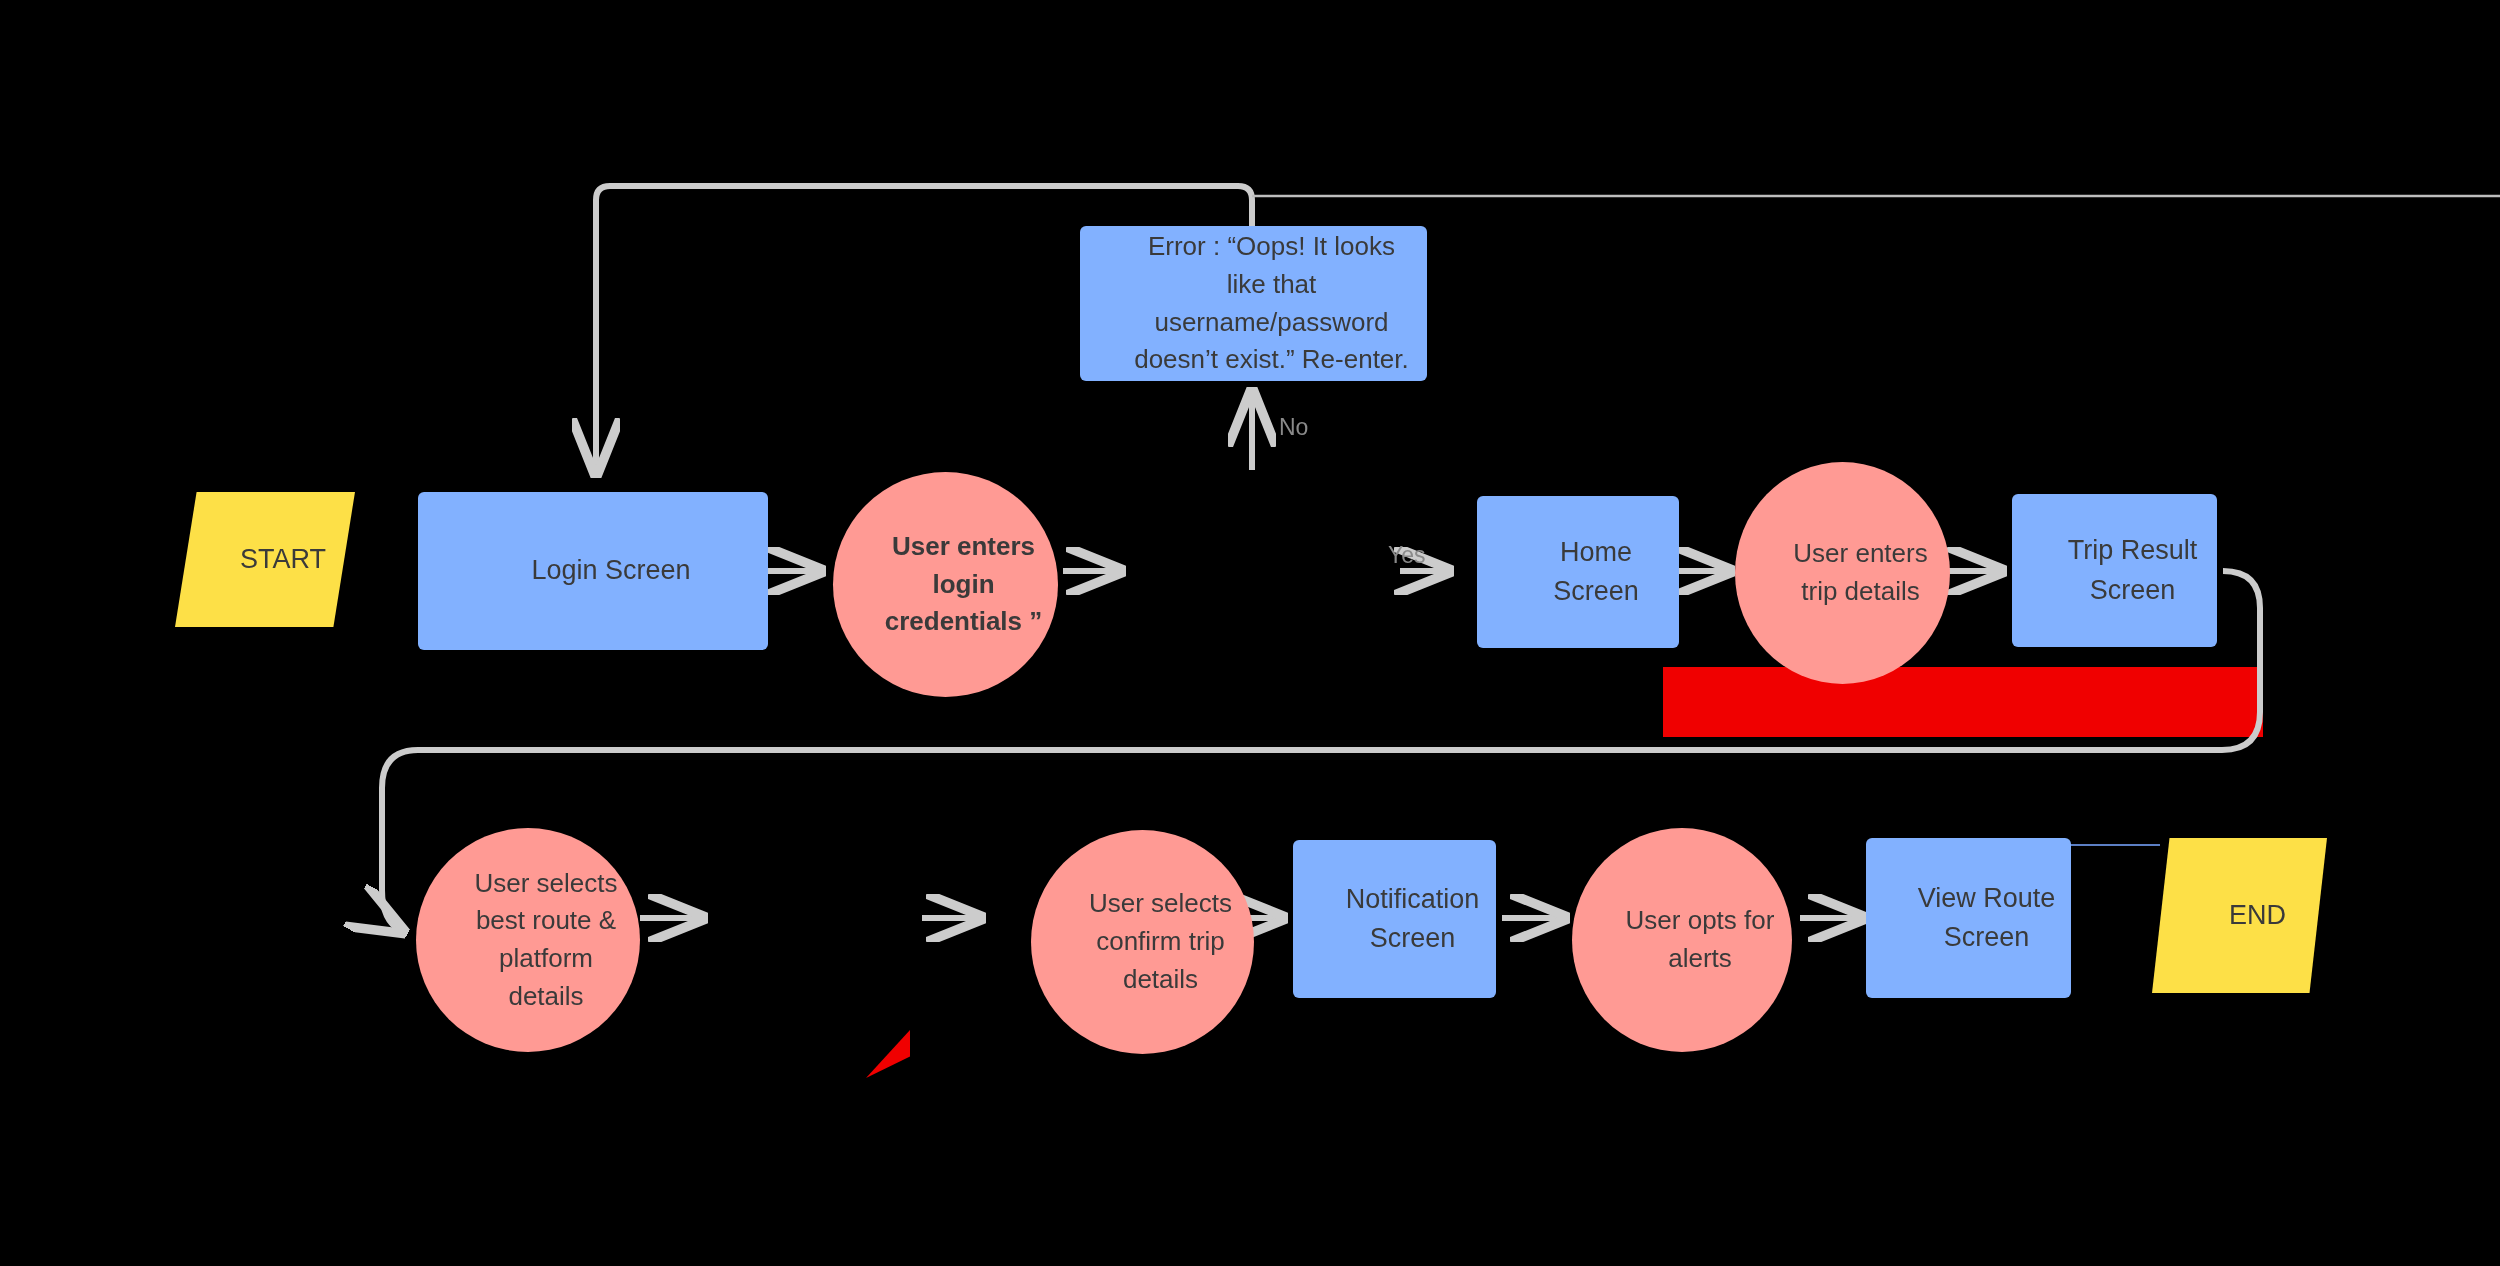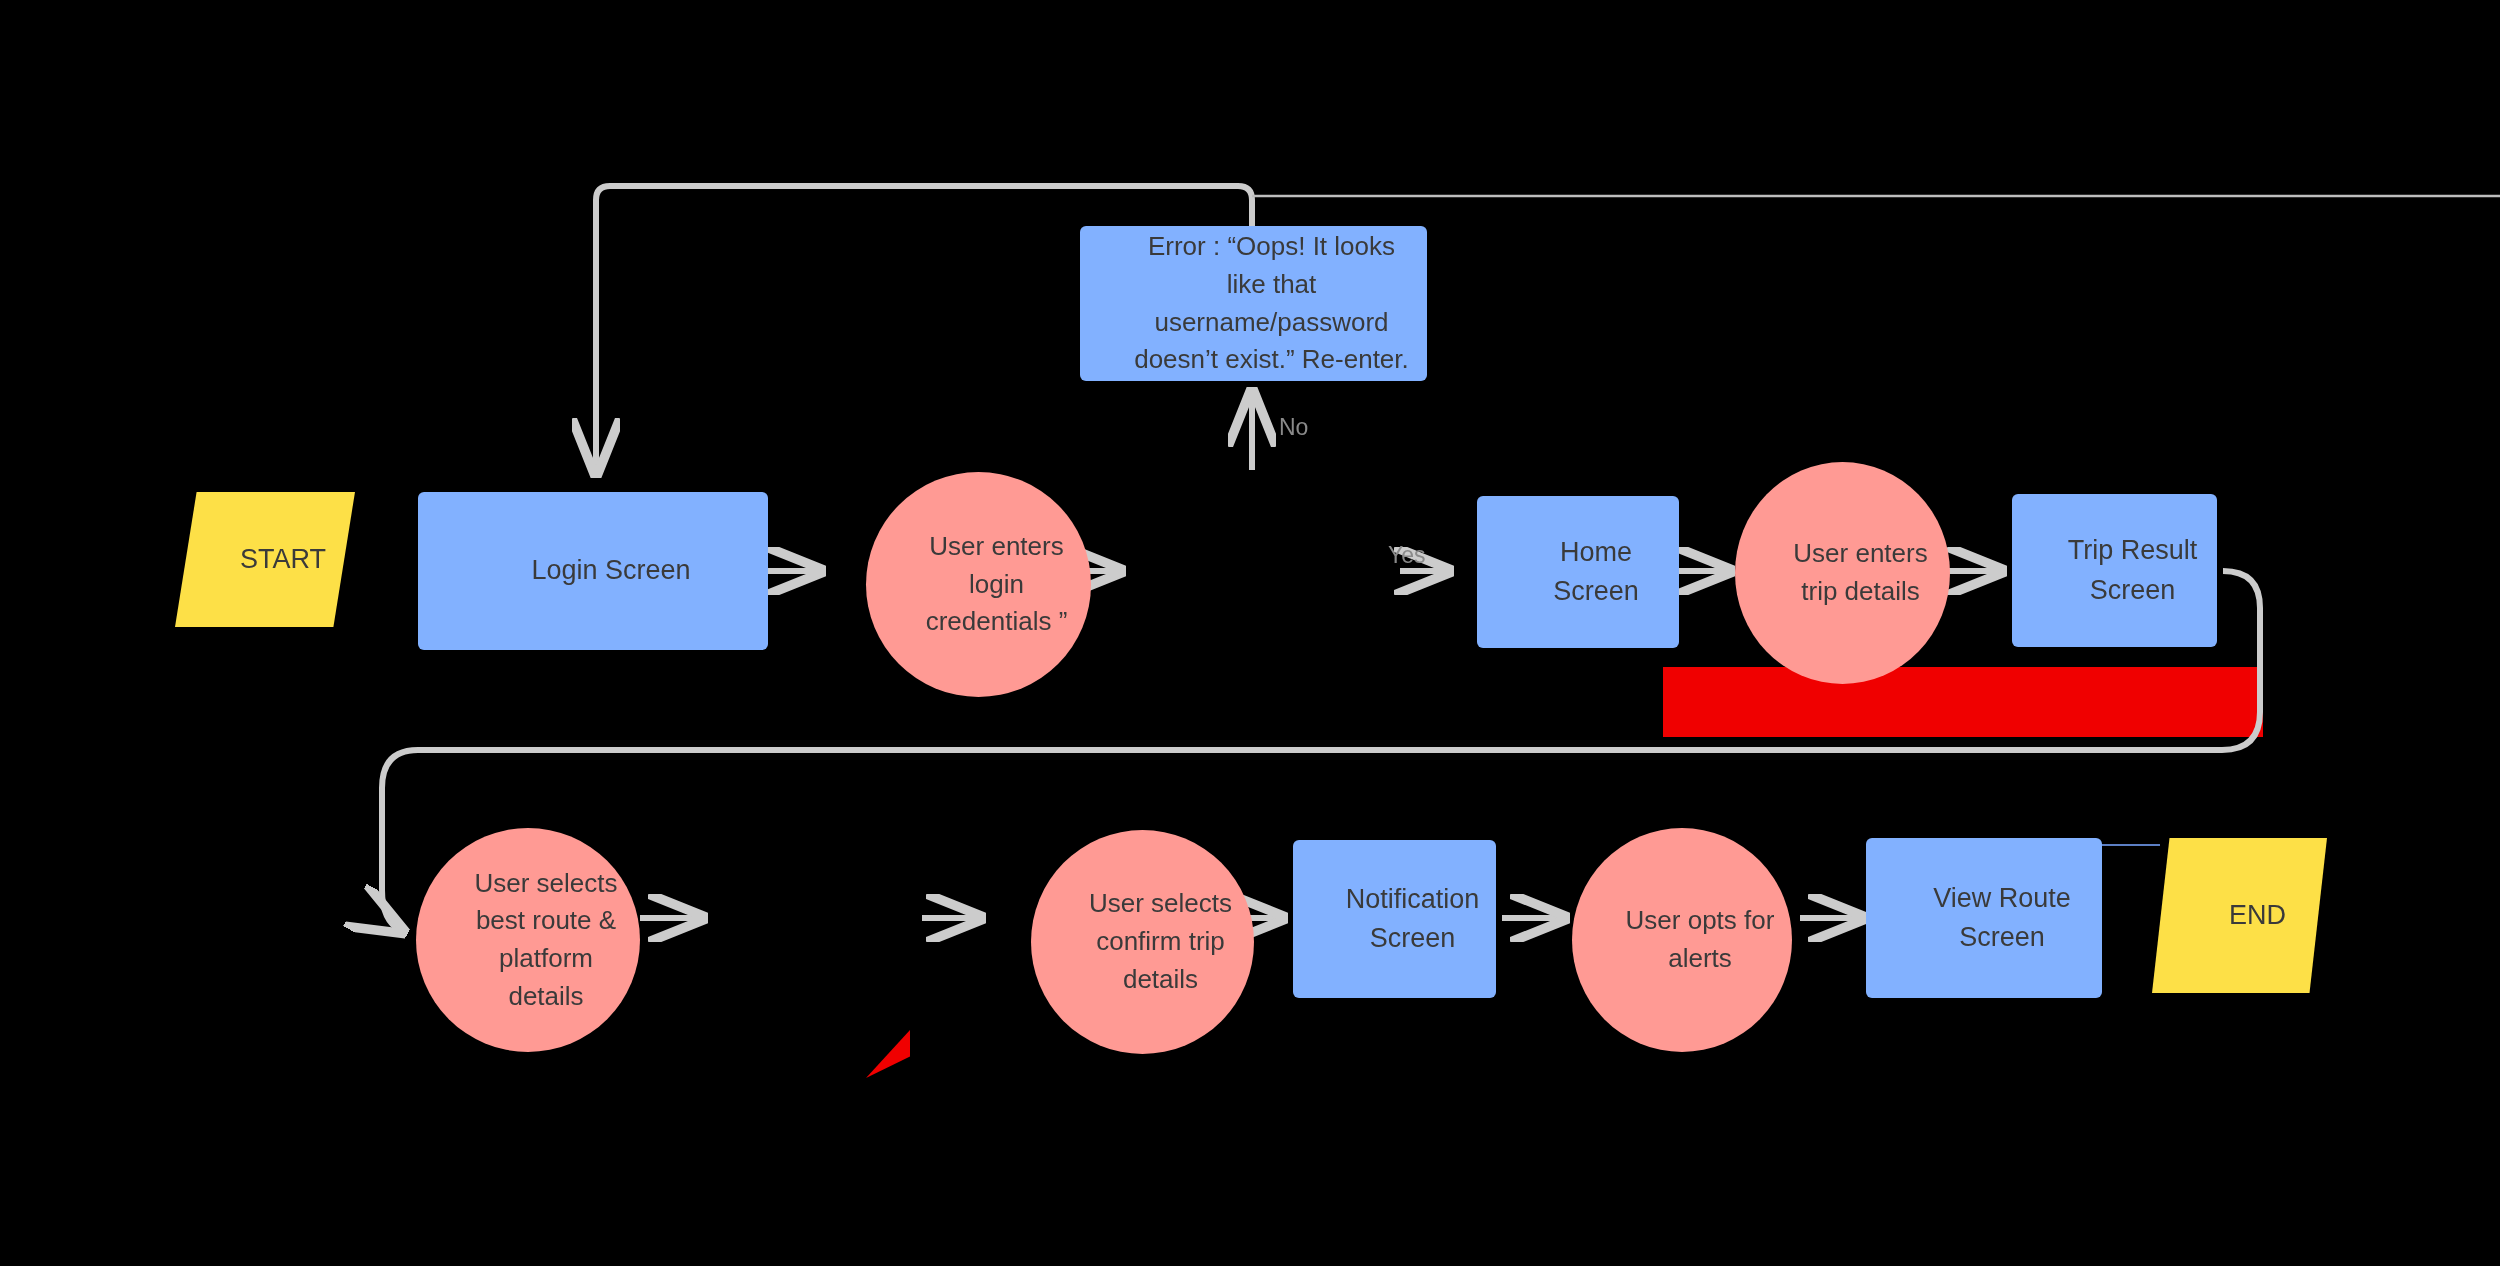--- a/index.html
+++ b/index.html
@@ -95,21 +95,21 @@
   </svg>
 
   <div class="node term term-start" style="left:175px; top:492px; width:180px; height:135px;">
     <span>START</span>
   </div>
 
   <div class="node proc" style="left:418px; top:492px; width:350px; height:158px;">
     <span>Login Screen</span>
   </div>
 
-  <div class="node circ" style="left:866px; top:472px; width:225px; height:225px;">
+  <div class="node circ" style="left:833px; top:472px; width:225px; height:225px;font-weight:bold;">
     <span>User enters login credentials ”</span>
   </div>
 
 
   <div class="node proc" style="left:1080px; top:226px; width:347px; height:155px; font-size:26px;">
     <span>Error : “Oops! It looks like that username/password doesn’t exist.” Re-enter.</span>
   </div>
 
   <div class="node proc" style="left:1455px; top:496px; width:202px; height:152px;margin-left:22px;">
     <span>Home Screen</span>
@@ -140,21 +140,21 @@
   </div>
 
   <div class="node proc" style="left:1293px; top:840px; width:203px; height:158px;">
     <span>Notification Screen</span>
   </div>
 
   <div class="node circ" style="left:1572px; top:828px; width:220px; height:224px;">
     <span>User opts for alerts</span>
   </div>
 
-  <div class="node proc" style="left:1866px; top:838px; width:236px; height:160px;">
+  <div class="node proc" style="left:1866px; top:838px; width:205px; height:160px;">
     <span>View Route Screen</span>
   </div>
 
   <div class="node term term-end" style="left:2152px; top:838px; width:175px; height:155px;">
     <span>END</span>
   </div>
 
 </div>
 
 </body></html>

